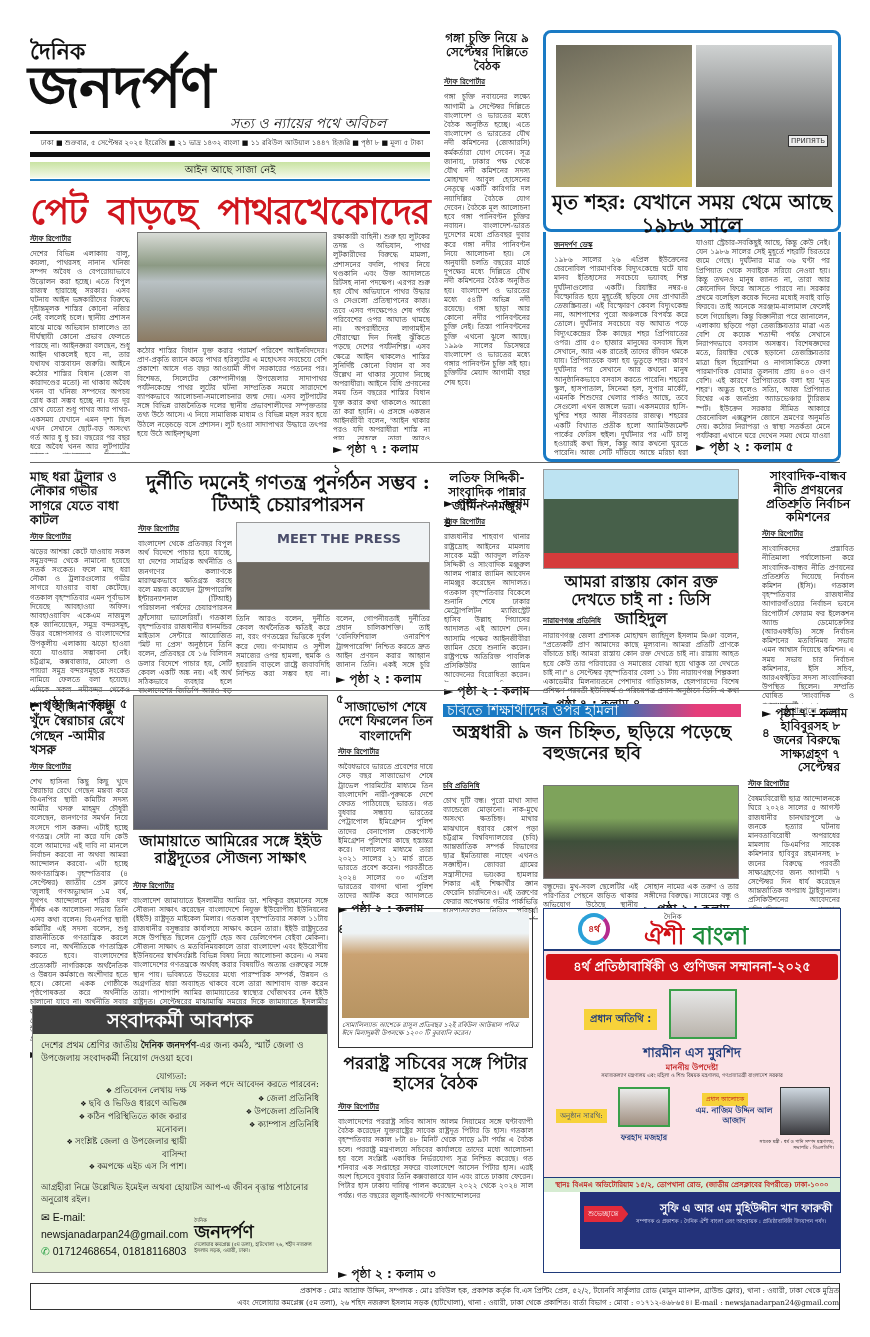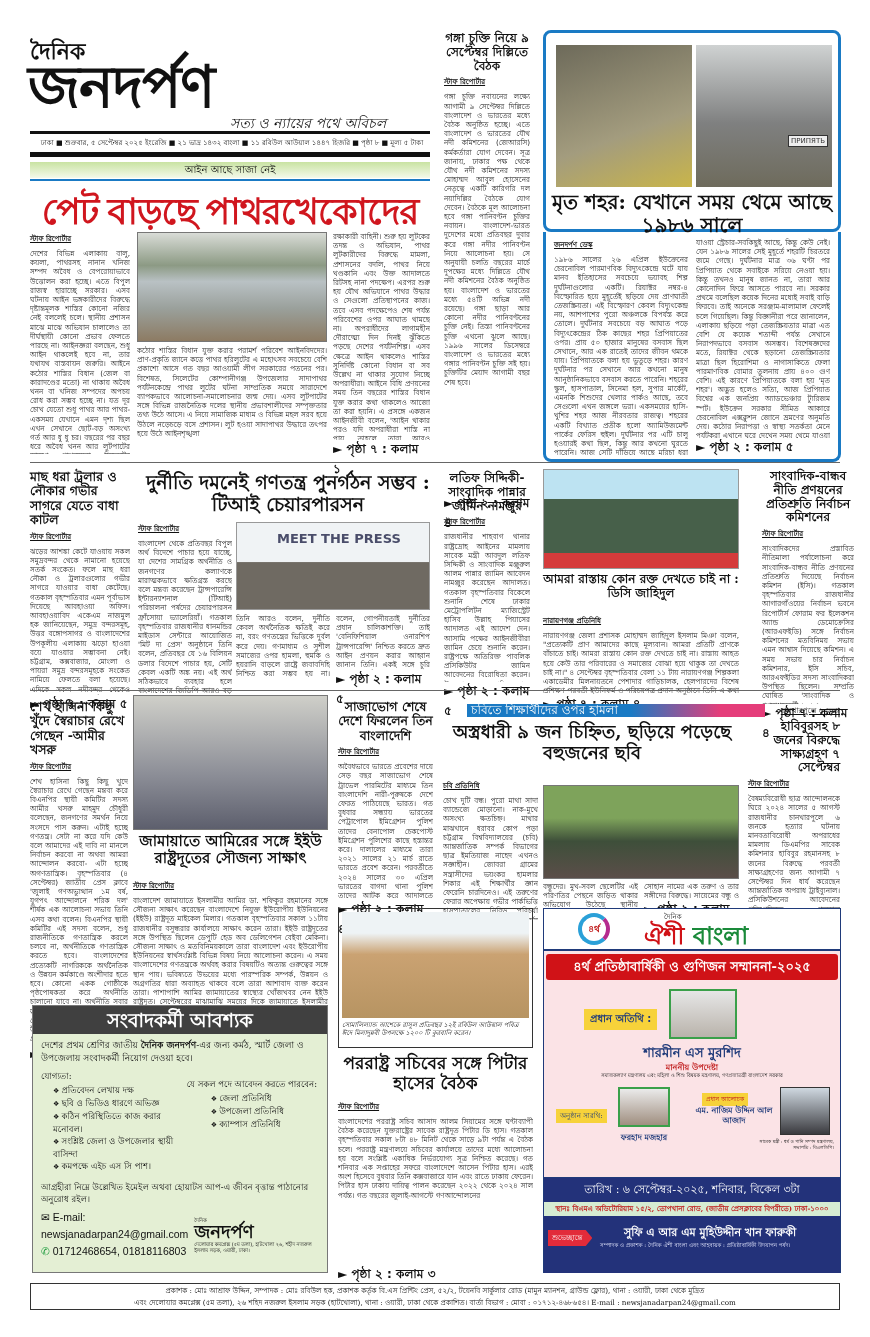--- a/index.html
+++ b/index.html
@@ -14,21 +14,21 @@
   
   #mast-dainik { left: 30px; top: 34px; font-size: 22px; font-weight: bold; }
   #mast-title { left: 28px; top: 56px; font-size: 58px; font-weight: 900; letter-spacing: -1px; line-height: 62px; font-family: "DejaVu Sans", sans-serif; }
   #mast-tagline { left: 230px; top: 112px; font-size: 14px; font-style: italic; }
   #mast-rule1 { left: 30px; top: 131px; width: 400px; height: 3px; background: #111; }
   #mast-dateline { left: 32px; top: 137px; width: 400px; font-size: 7px; text-align: center; font-family: "DejaVu Sans", sans-serif; }
   #mast-rule2 { left: 30px; top: 152px; width: 400px; height: 5px; background: #111; }
 
   #kicker-bar { left: 30px; top: 162px; width: 400px; height: 16px; background: linear-gradient(#c9e3a2, #f4f9ea); font-size: 10px; text-align: center; line-height: 16px; }
   #lead-rule { left: 30px; top: 179px; width: 400px; height: 2px; background: #1a7ac4; }
-  #lead-headline { left: 30px; top: 184px; width: 400px; font-size: 36px; font-weight: bold; color: #d0161e; text-align: center; font-family: Liberation Sans, sans-serif; letter-spacing: -1px; }
+  #lead-headline { left: 30px; top: 184px; width: 400px; font-size: 36px; font-weight: bold; color: #d0161e; text-align: center; font-family: Liberation Mono, monospace; letter-spacing: -1px; }
 
   
   #ganga { left: 444px; top: 32px; width: 86px; }
   #ganga .hl { font-size: 12px; font-weight: bold; }
 
   
   #feature-box { left: 543px; top: 30px; width: 298px; height: 202px; border: 3px solid #1a7ac4; border-radius: 8px; }
   #feature-box .p1 { position: absolute; left: 10px; top: 12px; width: 136px; height: 142px; background: linear-gradient(160deg,#6d6a5a,#a39c7e 60%,#c9b54a); }
   #feature-box .p2 { position: absolute; left: 150px; top: 12px; width: 136px; height: 142px; background: linear-gradient(180deg,#cfd2d2,#7f8080 55%,#6e6b5c); }
   #feature-sign { position:absolute; right: 4px; bottom: 40px; background:#eee; font-size:7px; padding:1px 2px; border:1px solid #333; color:#333; font-family: "DejaVu Sans", sans-serif;}
@@ -44,52 +44,52 @@
   
   #fish { left: 30px; top: 470px; width: 100px; }
   #fish .hl { font-size: 12.5px; text-align: left; font-weight: bold; }
   #ti-headline { left: 138px; top: 472px; width: 300px; font-size: 19px; font-weight: bold; }
   #ti-photo { left: 236px; top: 522px; width: 194px; height: 88px; background: linear-gradient(180deg,#f0f3f5 0 45%,#6f6a62 46% 100%); border:1px solid #999;}
   #ti-photo span { position:absolute; left: 40px; top: 8px; font-size: 13px; font-weight: bold; color:#4a4d6a; font-family:"DejaVu Sans", sans-serif;}
 
   #latif { left: 444px; top: 472px; width: 86px; }
   #latif .hl { font-size: 12px; font-weight: bold; }
   #group-photo { left: 543px; top: 469px; width: 196px; height: 100px; background: linear-gradient(180deg,#bde3f2 0 30%,#47604a 30% 85%,#d53b3b 85% 100%); border:1px solid #999;}
-  #dc-headline { left: 543px; top: 573px; width: 196px; font-size: 12px; font-weight: bold; }
+  #dc-headline { left: 543px; top: 573px; width: 196px; font-size: 16px; font-weight: bold; }
   #ec { left: 748px; top: 470px; width: 92px; margin-left: 14px; }
   #ec .hl { font-size: 12px; font-weight: bold; }
 
   
   #hasina { left: 30px; top: 700px; width: 98px; }
   #hasina .hl { font-size: 12.5px; text-align: left; font-weight: bold; }
   #eu-photo { left: 133px; top: 695px; width: 195px; height: 135px; background: linear-gradient(180deg,#cfcfc9,#8b8d96 60%,#5d5f6d); border:1px solid #777; }
   #eu-headline { left: 133px; top: 833px; width: 195px; font-size: 15px; font-weight: bold; }
   #sajabhog { left: 338px; top: 700px; width: 95px; }
   #sajabhog .hl { font-size: 12.5px; font-weight: bold; }
 
-  #cu-kicker { left: 467px; top: 704px; width: 298px; height: 13px; background: linear-gradient(90deg,#1a7ac4 0 55%,#e53d7a 85%); color: #fff; font-size: 12px; line-height: 13px; padding-left: 4px; font-family:"DejaVu Sans", sans-serif; }
+  #cu-kicker { left: 443px; top: 704px; width: 298px; height: 13px; background: linear-gradient(90deg,#1a7ac4 0 55%,#e53d7a 85%); color: #fff; font-size: 14px; line-height: 13px; padding-left: 4px; font-family:"DejaVu Sans", sans-serif; }
   #cu-headline { left: 443px; top: 722px; width: 298px; font-size: 18px; font-weight: bold; }
   #cu-photo { left: 543px; top: 785px; width: 196px; height: 94px; background: linear-gradient(180deg,#7ea35b 0 35%,#3e4f3a 60%,#5b4e49); border: 1px solid #777;}
   #habibur { left: 748px; top: 705px; width: 92px; }
   #habibur .kicker { font-size: 7.5px; text-align:right; text-decoration: underline; margin-bottom: 3px; font-family: "DejaVu Sans", sans-serif; }
   #habibur .hl { font-size: 12px; text-align:right; font-weight: bold; }
 
   
   #eu-body { left: 133px; top: 877px; width: 195px; }
 
   #camel-box { left: 338px; top: 908px; width: 195px; height: 140px; border: 1px solid #333; padding: 3px; }
   #camel-box .ph { width: 100%; height: 106px; background: linear-gradient(180deg,#eef3f5 0 20%,#caa272 40%,#b79462 100%); }
   #camel-box .cap { font-size: 6.5px; line-height: 8px; margin-top: 3px; font-style: italic; font-family: "DejaVu Sans", sans-serif; }
   #peter-headline { left: 338px; top: 1054px; width: 195px; font-size: 17px; font-weight: bold; }
   #peter-body { left: 338px; top: 1098px; width: 195px; }
 
   #recruit { left: 32px; top: 1005px; width: 296px; height: 268px; border: 1px solid #777; background: #e4efd4; }
   #recruit .bar { background: #404040; color: #fff; text-align: center; font-size: 19px; font-weight: bold; height: 28px; line-height: 28px; font-family: "DejaVu Sans", sans-serif; }
   #recruit .intro { font-size: 9px; line-height: 13px; padding: 5px 8px; }
-  #recruit .lists { display: flex; padding: 0 8px; font-size: 8.5px; line-height: 12px; }
+  #recruit .lists { display: flex; padding: 0 8px; font-size: 8.5px; line-height: 12px; text-align: right; }
   #recruit .lists ul { list-style: none; }
   #recruit .lists li::before { content: "❖ "; font-size: 7px; }
   #recruit .req { flex: 1.1; }
   #recruit .pos { flex: 1; padding-top: 8px; }
   #recruit .req-title, #recruit .pos-title { font-size: 8.5px; margin-bottom: 2px; }
   #recruit .pos ul { padding-left: 24px; }
   #recruit .outro { font-size: 8.5px; line-height: 12px; padding: 8px 8px 4px; }
   #recruit .contact { display: flex; padding: 0 8px; align-items: center; }
   #recruit .contact .ln { font-size: 10.5px; line-height: 17px; font-family: "Liberation Sans", sans-serif; }
   #recruit .logo { margin-left: 6px; text-align: left; }
@@ -112,27 +112,27 @@
   #ad .host-label { position: absolute; left: 12px; top: 200px; background: #f7d23a; color: #1f3a7a; font-size: 7px; padding: 1px 4px; }
   #ad .host-photo { position: absolute; left: 74px; top: 178px; width: 52px; height: 40px; border: 2px solid #3aa04a; background: linear-gradient(180deg,#eaeaea,#a08f80); }
   #ad .host-name { position: absolute; left: 60px; top: 222px; width: 80px; text-align: center; color: #1f3a7a; font-size: 8px; font-weight: bold; }
   #ad .disc-label { position: absolute; left: 158px; top: 184px; background: #f7d23a; color: #c01a1a; font-size: 6px; padding: 1px 4px; }
   #ad .disc-name { position: absolute; left: 150px; top: 196px; width: 80px; text-align: center; color: #1f3a7a; font-size: 8px; font-weight: bold; line-height: 10px; }
   #ad .disc-photo { position: absolute; left: 236px; top: 178px; width: 50px; height: 48px; border: 1px solid #333; background: linear-gradient(180deg,#cfd8e0,#3b3b3f); }
   #ad .disc-desc { position: absolute; left: 200px; top: 230px; width: 90px; text-align: right; font-size: 4.5px; line-height: 6px; }
   #ad-bottom { left: 543px; top: 1178px; width: 298px; height: 95px; border: 1px solid #1f3a7a; border-top: none; }
   #ad-bottom .date { background: #23327a; color: #fff; text-align: center; font-size: 11px; height: 24px; line-height: 24px; font-family:"DejaVu Sans", sans-serif; }
   #ad-bottom .venue { background: #d6ecd2; color: #c01a1a; text-align: center; font-size: 7px; height: 14px; line-height: 14px; font-weight: bold; }
-  #ad-bottom .greet { background: #23327a; height: 57px; position: relative; }
+  #ad-bottom .greet { background: #23327a; height: 57px; position: relative; margin-left: 36px; }
   #ad-bottom .greet .arrow { position: absolute; left: 4px; top: 14px; background: #e22b3a; color: #fff; font-size: 7px; padding: 2px 10px 2px 4px; clip-path: polygon(0 0, 85% 0, 100% 50%, 85% 100%, 0 100%); }
   #ad-bottom .greet .who { position: absolute; left: 80px; top: 8px; color: #fff; font-size: 11px; font-weight: bold; }
   #ad-bottom .greet .role { position: absolute; left: 56px; top: 26px; color: #e5e8ff; font-size: 5.5px; }
 
   
-  #footer { left: 30px; top: 1283px; width: 810px; height: 27px; border: 1px solid #333; text-align: center; font-size: 7.2px; line-height: 12px; padding-top: 1px; }
+  #footer { left: 30px; top: 1283px; width: 810px; height: 27px; border: 1px solid #333; text-align: right; font-size: 7.2px; line-height: 12px; padding-top: 1px; }
   .sep { position: absolute; background: #666; }
 </style>
 </head>
 <body>
 
 <div class="abs" id="mast-dainik">দৈনিক</div>
 <div class="abs" id="mast-title">জনদর্পণ</div>
 <div class="abs" id="mast-tagline">সত্য ও ন্যায়ের পথে অবিচল</div>
 <div class="abs" id="mast-rule1"></div>
 <div class="abs" id="mast-dateline">ঢাকা ■ শুক্রবার, ৫ সেপ্টেম্বর ২০২৫ ইংরেজি ■ ২১ ভাদ্র ১৪৩২ বাংলা ■ ১১ রবিউল আউয়াল ১৪৪৭ হিজরি ■ পৃষ্ঠা ৮ ■ মূল্য ৫ টাকা</div>
@@ -333,21 +333,20 @@
   <div class="chief-desc">সমাজকল্যাণ মন্ত্রণালয় এবং মহিলা ও শিশু বিষয়ক মন্ত্রণালয়, গণপ্রজাতন্ত্রী বাংলাদেশ সরকার</div>
   <div class="host-label">অনুষ্ঠান সারথি:</div>
   <div class="host-photo"></div>
   <div class="host-name">ফরহাদ মজহার</div>
   <div class="disc-label">প্রধান আলোচক</div>
   <div class="disc-name">এম. নাজিম উদ্দিন আল আজাদ</div>
   <div class="disc-photo"></div>
   <div class="disc-desc">সাবেক মন্ত্রী : ধর্ম ও পানি সম্পদ মন্ত্রণালয়, সভাপতি : বিএলডিপি।</div>
 </div>
 <div class="abs" id="ad-bottom">
-  <div class="date">তারিখ : ৬ সেপ্টেম্বর-২০২৫, শনিবার, বিকেল ৩টা</div>
   <div class="venue">স্থানঃ বিএমএ অডিটোরিয়াম ১৫/২, তোপখানা রোড, (জাতীয় প্রেসক্লাবের বিপরীতে) ঢাকা-১০০০</div>
   <div class="greet">
     <div class="arrow">শুভেচ্ছান্তে</div>
     <div class="who">সুফি এ আর এম মুহিউদ্দীন খান ফারুকী</div>
     <div class="role">সম্পাদক ও প্রকাশক : দৈনিক ঐশী বাংলা এবং আহবায়ক : প্রতিষ্ঠাবার্ষিকী উদযাপন পর্ষদ।</div>
   </div>
 </div>
 
 <div class="abs" id="footer">
   <div>প্রকাশক : মোঃ আশ্রাফ উদ্দিন, সম্পাদক : মোঃ রবিউল হক, প্রকাশক কর্তৃক বি.এস প্রিন্টিং প্রেস, ৫২/২, টয়েনবি সার্কুলার রোড (মামুন ম্যানশন, গ্রাউন্ড ফ্লোর), থানা : ওয়ারী, ঢাকা থেকে মুদ্রিত</div>

